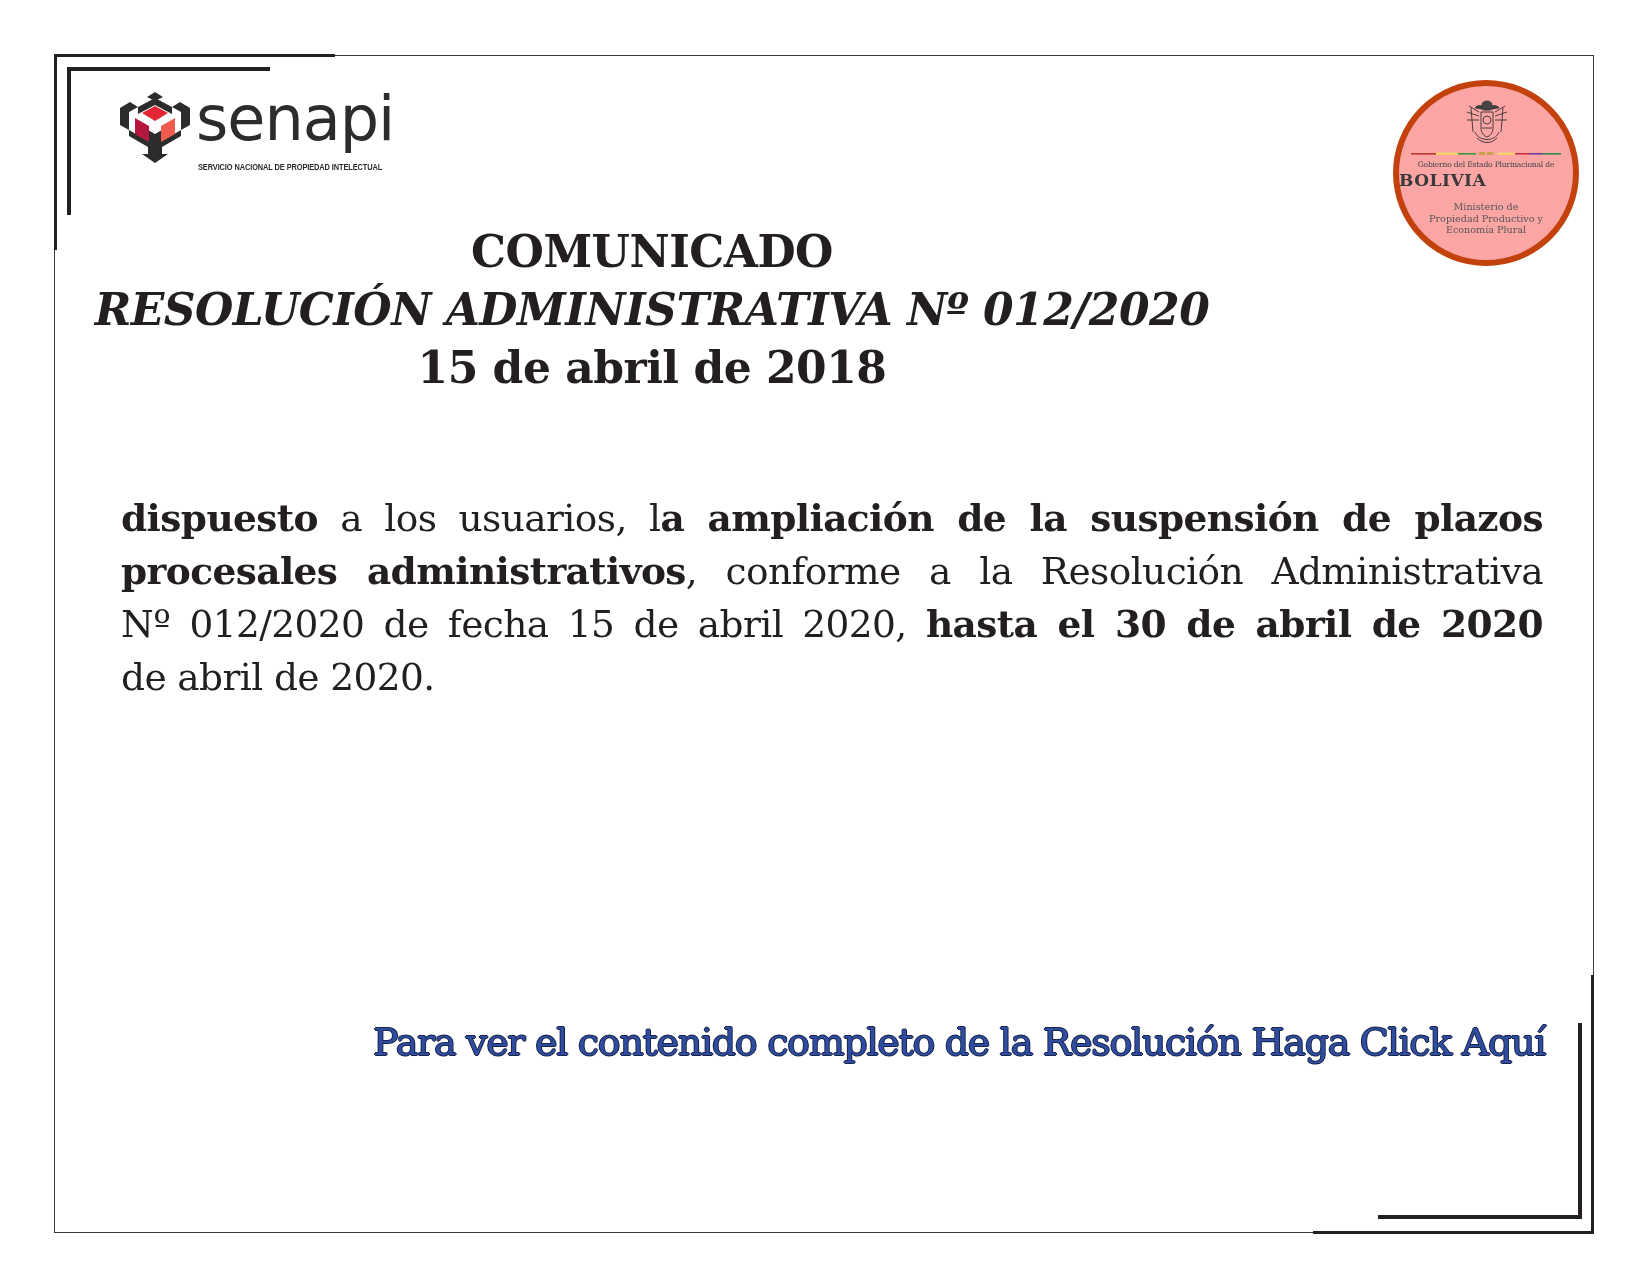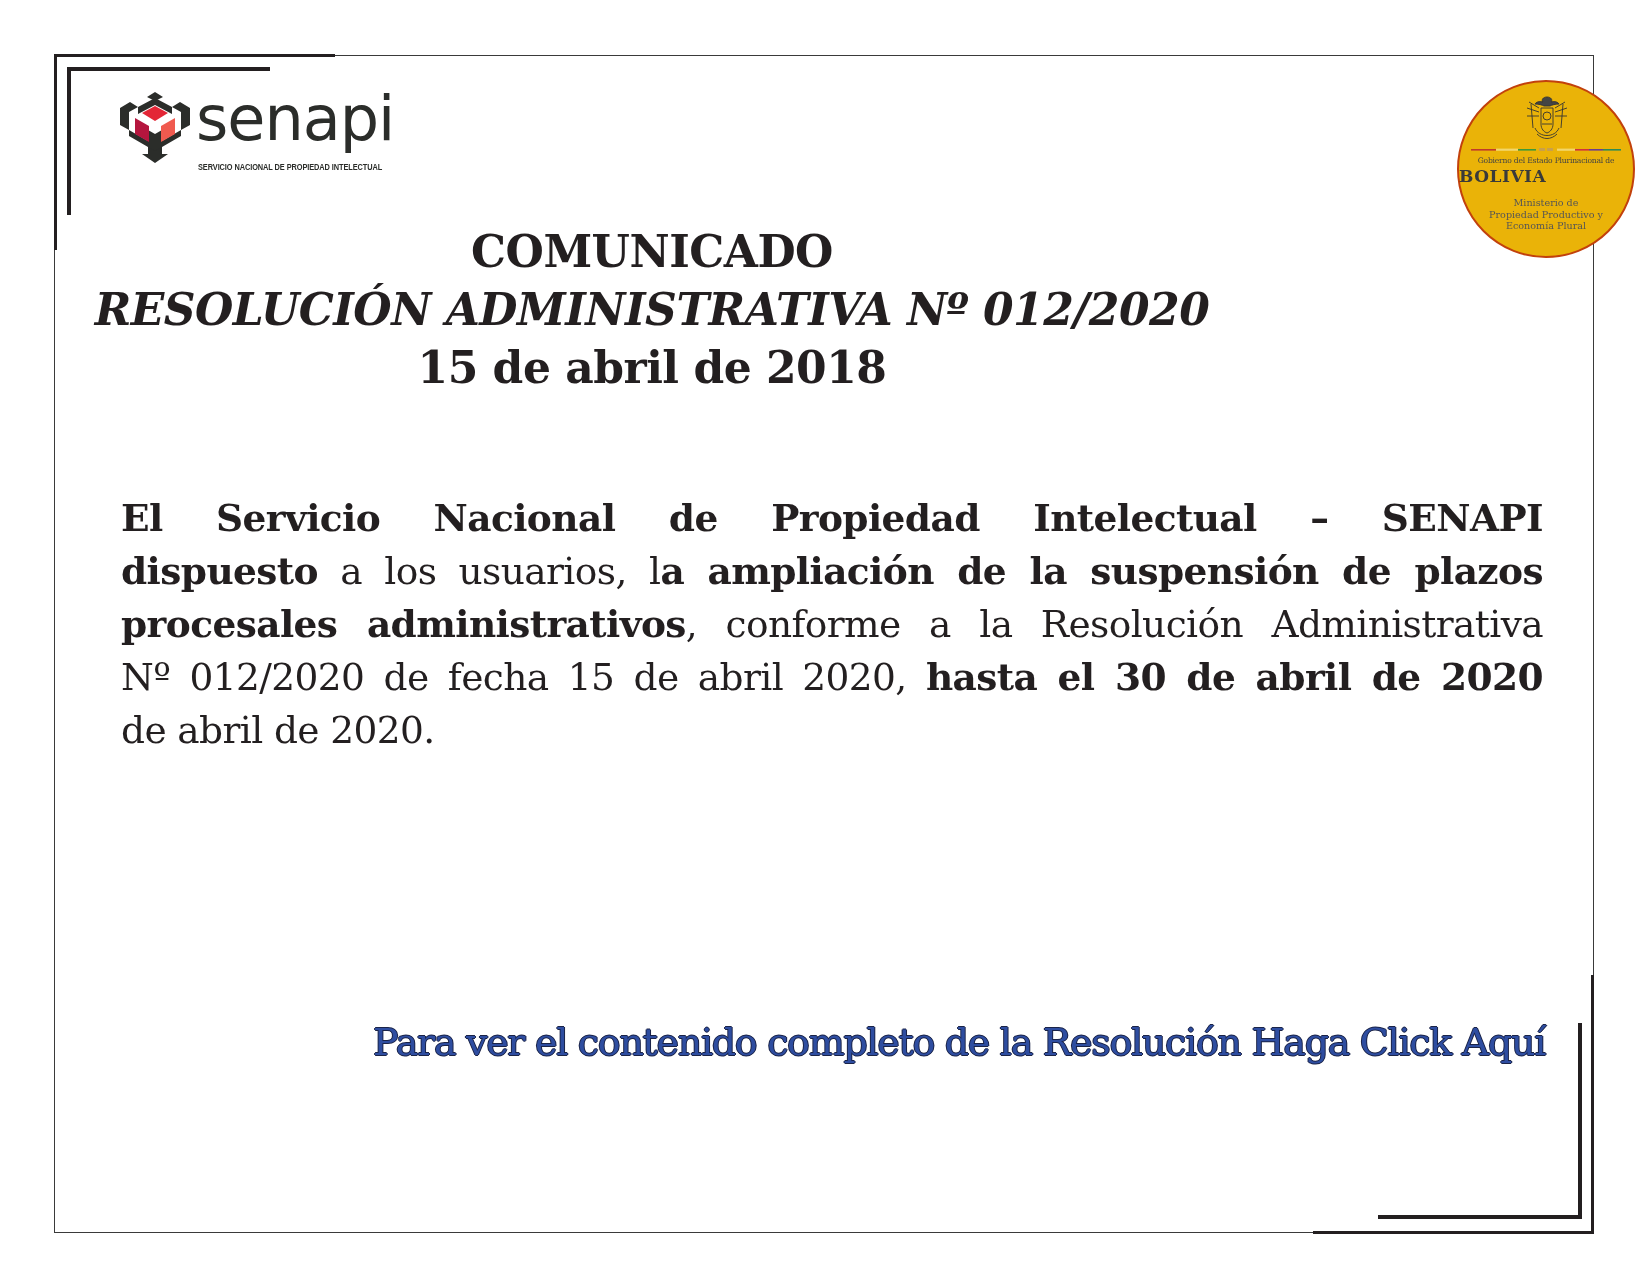--- a/index.html
+++ b/index.html
@@ -8,21 +8,21 @@
   .bar { position:absolute; background:#231f20; }
   .thin { position:absolute; background:#3a3a3a; }
 
   
   .senapi-logo { left:118px; top:90px; width:270px; height:85px; }
   .senapi-icon { position:absolute; left:0; top:0; width:74px; height:74px; }
   .senapi-word { position:absolute; left:78px; top:-8px; font-family:"DejaVu Sans", sans-serif; font-size:62px; letter-spacing:-1px; color:#2b2d2a; line-height:74px; }
   .senapi-sub { position:absolute; left:80px; top:72px; font-family:"Liberation Sans", sans-serif; font-weight:bold; font-size:8.6px; color:#2b2d2a; white-space:nowrap; letter-spacing:-0.1px; transform:scaleX(0.86); transform-origin:left top; }
 
   
-  .bolivia-seal { left:1457px; top:80px; width:174px; height:174px; border-radius:50%; border:2px solid #c2410c; background:#eab308; }
+  .bolivia-seal { left:1393px; top:80px; width:174px; height:174px; border-radius:50%; border:6px solid #c2410c; background:#fca5a5; }
   .coat { position:absolute; left:60px; top:12px; width:56px; height:50px; }
   .flagline { position:absolute; left:12px; top:66px; width:150px; height:3px; }
   .gob-text { position:absolute; left:0; width:174px; top:74px; text-align:center; font-family:"DejaVu Serif", serif; font-size:7.6px; color:#444; white-space:nowrap; letter-spacing:-0.2px; }
   .bol-text { position:absolute; left:0; width:174px; top:84px; font-family:"DejaVu Serif", serif; font-weight:bold; font-size:17px; color:#3a3a3a; letter-spacing:0.5px; }
   .min-text { position:absolute; left:0; width:174px; top:115px; text-align:center; font-family:"DejaVu Serif", serif; font-size:9.6px; color:#555; line-height:11.5px; }
 
   
   .title { position:absolute; left:0; width:1304px; text-align:center; font-family:"DejaVu Serif", serif; font-weight:bold; font-size:44px; color:#231f20; letter-spacing:-0.5px; white-space:nowrap; }
   .t1 { top:226px; }
   .t2 { top:284px;font-style:italic; }
@@ -103,20 +103,19 @@
     <div>Propiedad Productivo y</div>
     <div>Economía Plural</div>
   </div>
 </div>
 
 <div class="title t1">COMUNICADO</div>
 <div class="title t2">RESOLUCIÓN ADMINISTRATIVA Nº 012/2020</div>
 <div class="title t3">15 de abril de 2018</div>
 
 <div class="body-text">
-  <span class="body-line"><b>El Servicio Nacional de Propiedad Intelectual – SENAPI</b></span>
   <span class="body-line"><b>dispuesto</b><span> a los usuarios, l</span><b>a ampliación de la suspensión de plazos</b></span>
   <span class="body-line"><b>procesales administrativos</b><span>, conforme a la Resolución Administrativa</span></span>
   <span class="body-line"><span>Nº 012/2020 de fecha 15 de abril 2020, </span><b>hasta el 30 de  abril de 2020</b></span>
   <span class="body-line last"><span>de abril de 2020.</span></span>
 </div>
 
 <a class="doc-link">Para ver el contenido completo de la Resolución Haga Click Aquí</a>
 
 </body></html>

